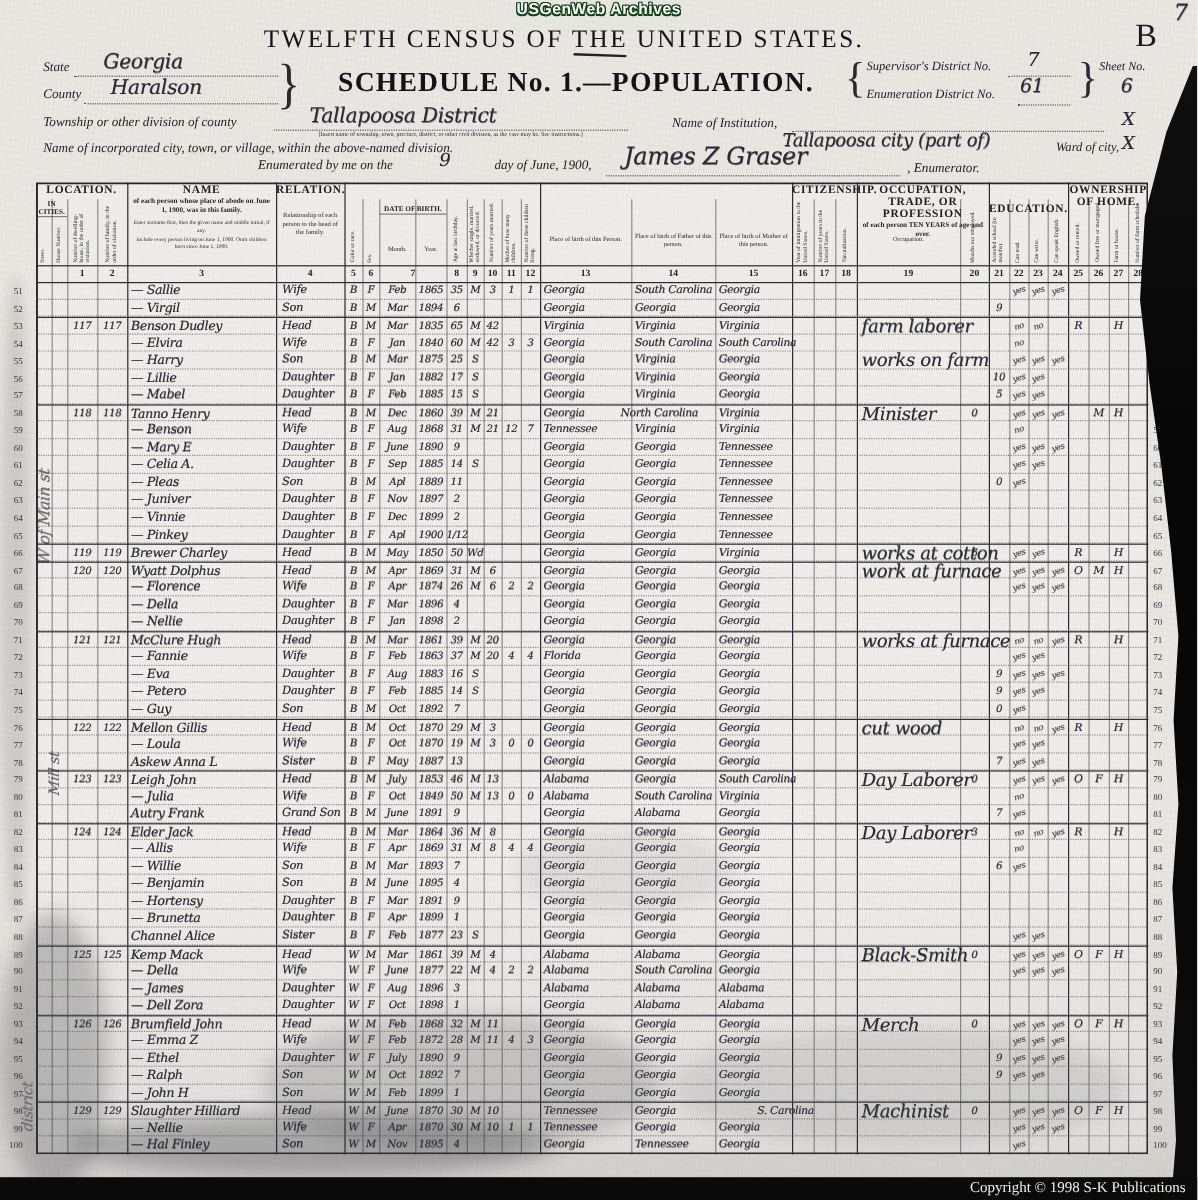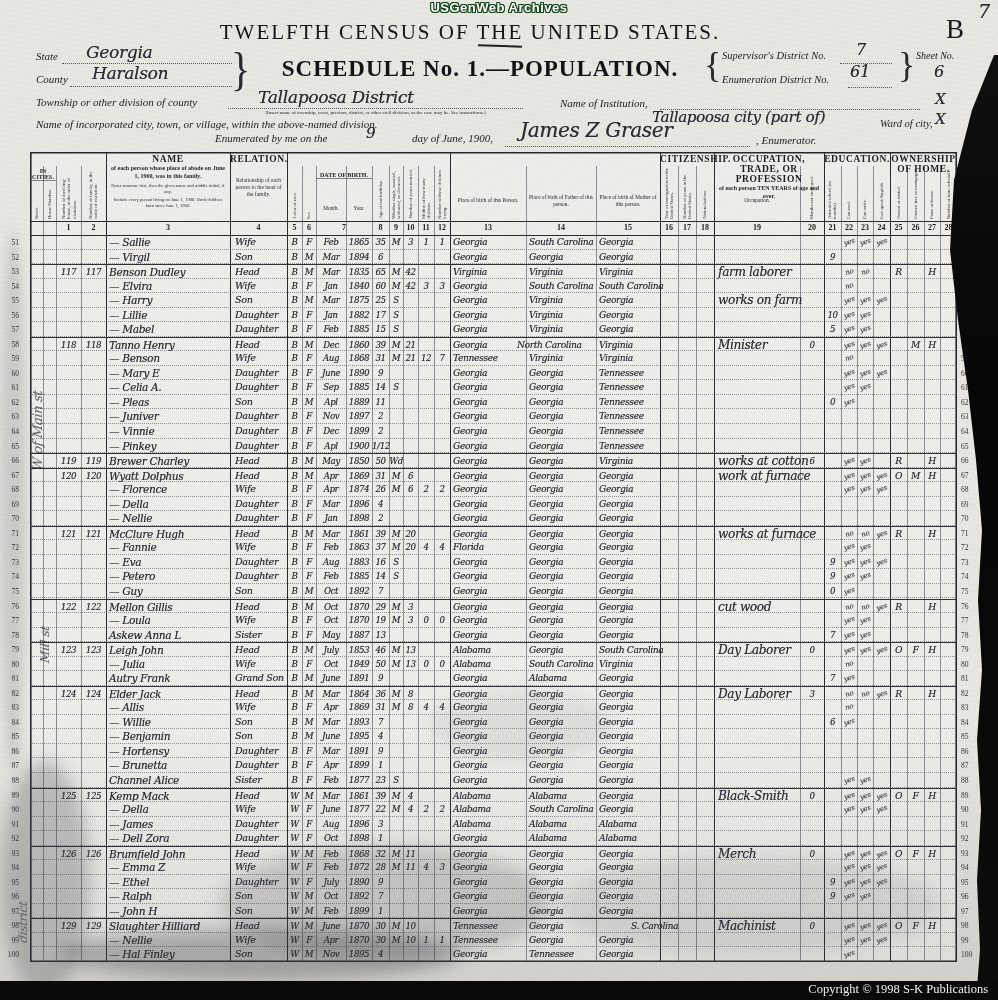--- a/index.html
+++ b/index.html
@@ -37,21 +37,21 @@
   .numcell{position:absolute;top:69px;height:14px;text-align:center;font-weight:bold;font-size:8px;color:#222;line-height:14px;}
   .trow{position:absolute;left:0;width:100%;border-bottom:1px dotted rgba(72,72,82,.58);box-sizing:border-box;}
   .trow.fam{border-top:1.6px solid #303036;}
   .cell{position:absolute;top:0;height:100%;white-space:nowrap;overflow:visible;
         font-family:"DejaVu Serif",serif;font-style:italic;color:#2b2b34;line-height:14px;
         text-shadow:.3px .3px .5px rgba(25,25,35,.5);letter-spacing:-.3px;}
   .k-n{font-size:8.5px;text-align:center;}
   .k-name{font-size:10.5px;padding-left:3px;box-sizing:border-box;}
   .k-rel{font-size:9.5px;padding-left:5px;box-sizing:border-box;}
   .k-bp{font-size:9px;padding-left:3px;box-sizing:border-box;}
-  .k-occ{font-size:12px;padding-left:4px;box-sizing:border-box;}
+  .k-occ{font-size:15px;padding-left:4px;box-sizing:border-box;}
   .k-edu{font-size:7px;text-align:center;transform:rotate(-16deg);opacity:.85;}
   .k-own{font-size:9px;text-align:center;}
   .rnum{position:absolute;font-size:7.5px;font-family:"Liberation Serif",serif;color:#33333a;width:16px;}
   .rnumL{left:3px;text-align:right;}
   .rnumR{left:961px;text-align:left;}
   .torn{position:absolute;inset:0;background:linear-gradient(180deg,#111,#060606 40%,#0c0c0c);
         clip-path:polygon(994px 55px,972px 110px,954px 180px,950px 250px,958px 320px,968px 390px,
         976px 460px,982px 530px,978px 600px,982px 670px,977px 740px,981px 810px,977px 880px,
         980px 950px,976px 1000px,998px 1000px,998px 55px);}
   .bottombar{position:absolute;left:0;top:981px;width:998px;height:19px;background:#0a0a0a;}
@@ -141,38 +141,41 @@
       <div class="vl hvl" style="left: 684px; top: 0px; height: 810px;"></div>
       <div class="vl" style="left: 770px; top: 14px; height: 796px;"></div>
       <div class="vl hvl" style="left: 794px; top: 0px; height: 810px;"></div>
       <div class="vl" style="left: 811px; top: 14px; height: 796px;"></div>
       <div class="vl" style="left: 827px; top: 14px; height: 796px;"></div>
       <div class="vl" style="left: 843px; top: 14px; height: 796px;"></div>
       <div class="vl hvl" style="left: 860px; top: 0px; height: 810px;"></div>
       <div class="vl" style="left: 877px; top: 14px; height: 796px;"></div>
       <div class="vl" style="left: 894px; top: 14px; height: 796px;"></div>
       <div class="vl" style="left: 910px; top: 14px; height: 796px;"></div>
+      <div class="ghead" style="left: 0px; width: 76px;">
+        <div class="gtitle">LOCATION.</div>
+      </div>
       <div class="ghead" style="left: 76px; width: 124px;">
         <div class="gtitle">NAME</div>
         <div class="gnote">of each person whose place of abode on June 1, 1900, was in this family.</div>
         <div class="gnote2">Enter surname first, then the given name and middle initial, if any.</div>
         <div class="gnote2">Include every person living on June 1, 1900. Omit children born since June 1, 1900.</div>
       </div>
       <div class="ghead" style="left: 200px; width: 57px;">
         <div class="gtitle">RELATION.</div>
         <div class="gnote2" style="margin-top: 12px; font-size: 5.5px;">Relationship of each person to the head of the family.</div>
       </div>
       <div class="ghead" style="left: 630px; width: 54px;">
         <div class="gtitle">CITIZENSHIP.</div>
       </div>
       <div class="ghead" style="left: 684px; width: 110px;">
         <div class="gtitle">OCCUPATION, TRADE, OR PROFESSION</div>
         <div class="gnote">of each person TEN YEARS of age and over.</div>
       </div>
-      <div class="ghead" style="left: 794px; width: 66px;">
+      <div class="ghead" style="left: 794px; width: 66px; margin-top: 16px;">
         <div class="gtitle">EDUCATION.</div>
       </div>
       <div class="ghead" style="left: 860px; width: 67px;">
         <div class="gtitle">OWNERSHIP OF HOME.</div>
       </div>
       <div class="sgt" style="left: 0px; width: 26px; top: 16px;">IN CITIES.</div>
       <div class="sgt" style="left: 286px; width: 56px; top: 20px;">DATE OF BIRTH.</div>
       <div class="rot" style="left: 0px; width: 13px; top: 30px; height: 37px;">
         <span>Street.</span>
       </div>

